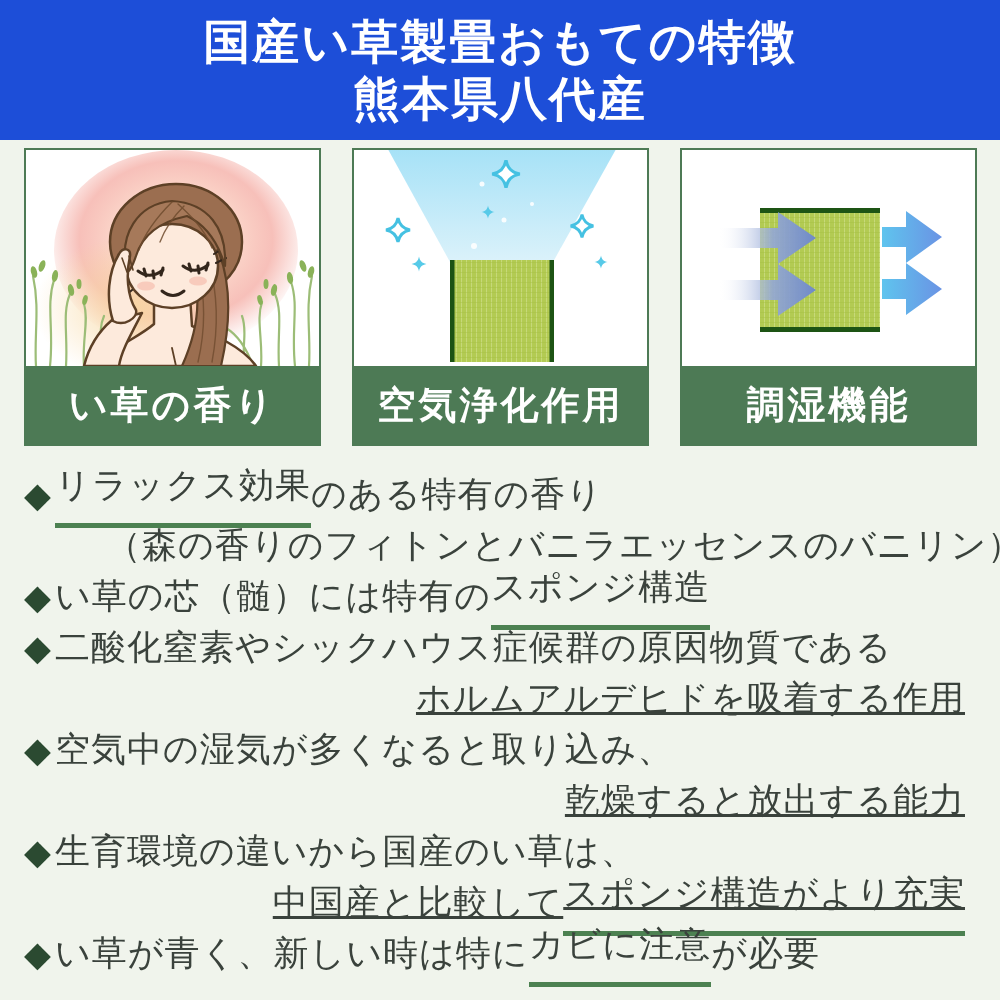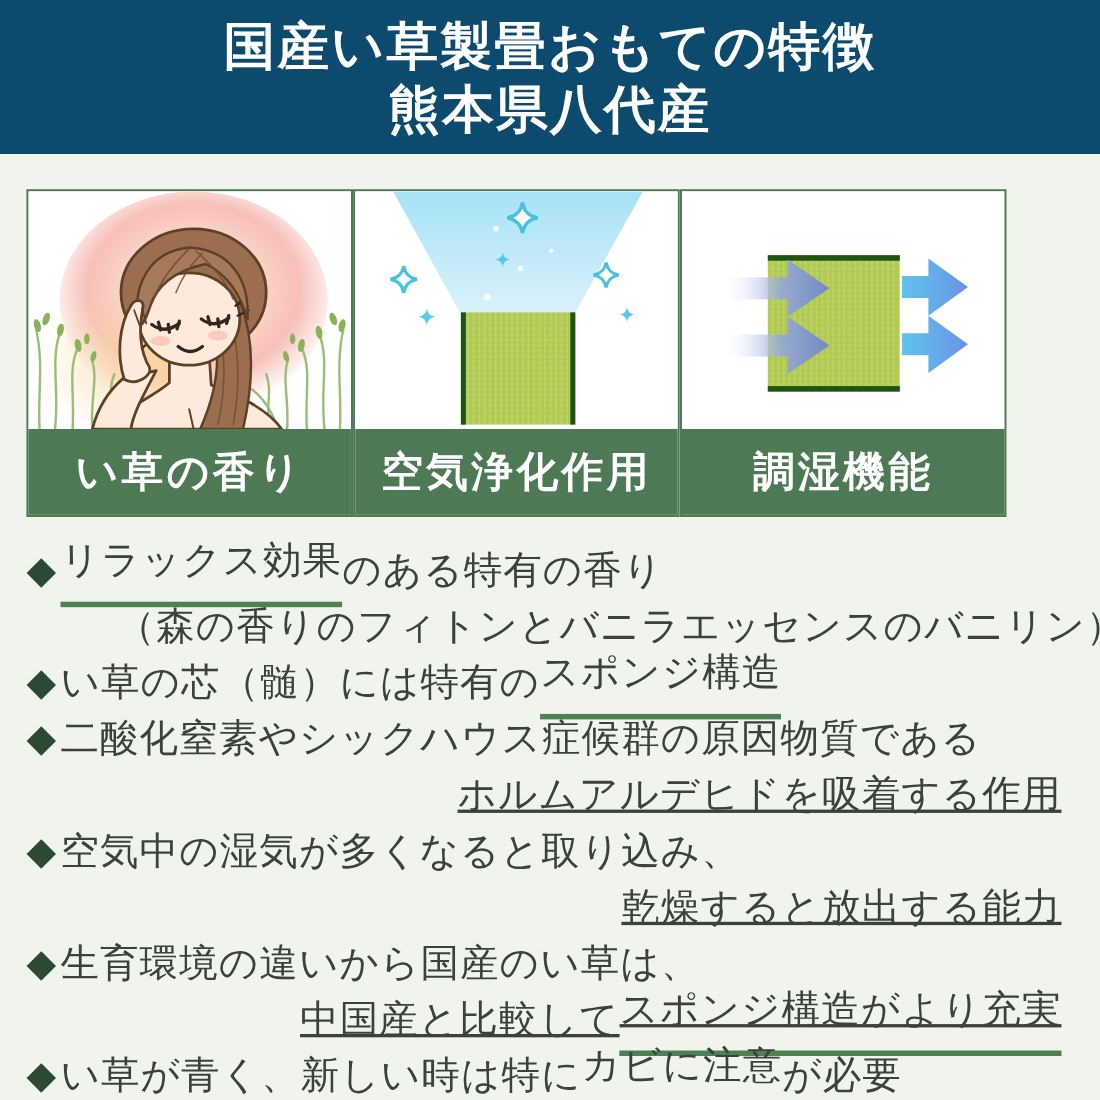--- a/index.html
+++ b/index.html
@@ -6,31 +6,31 @@
   body{
     width:1000px;height:1000px;
     background:#f0f4ec;
     font-family:"Liberation Sans","DejaVu Sans",sans-serif;
     overflow:hidden;
   }
   .page{width:1000px;height:1000px;position:relative;}
 
   
   .header{
-    height:140px;background:#0c4a6e;color:#ffffff;
+    height:140px;background:#1d4ed8;color:#ffffff;
     display:flex;flex-direction:column;justify-content:center;align-items:center;
   }
   .header-line{
     font-size:47px;font-weight:700;letter-spacing:2px;line-height:57px;
     white-space:nowrap;
   }
 
   
   .panels{
-    display:flex;margin:32px 23px 0 24px;
+    display:flex;gap:31px;margin:8px 23px 0 24px;
   }
   .panel{
     width:297px;height:298px;margin:0;background:#ffffff;
     border:2px solid #4d7a55;box-sizing:border-box;
     display:flex;flex-direction:column;
   }
   .panel-image{flex:1;overflow:hidden;background:#ffffff;}
   .panel-image svg{display:block;width:100%;height:100%;}
   .panel-caption{
     height:78px;background:#4d7a55;color:#ffffff;

